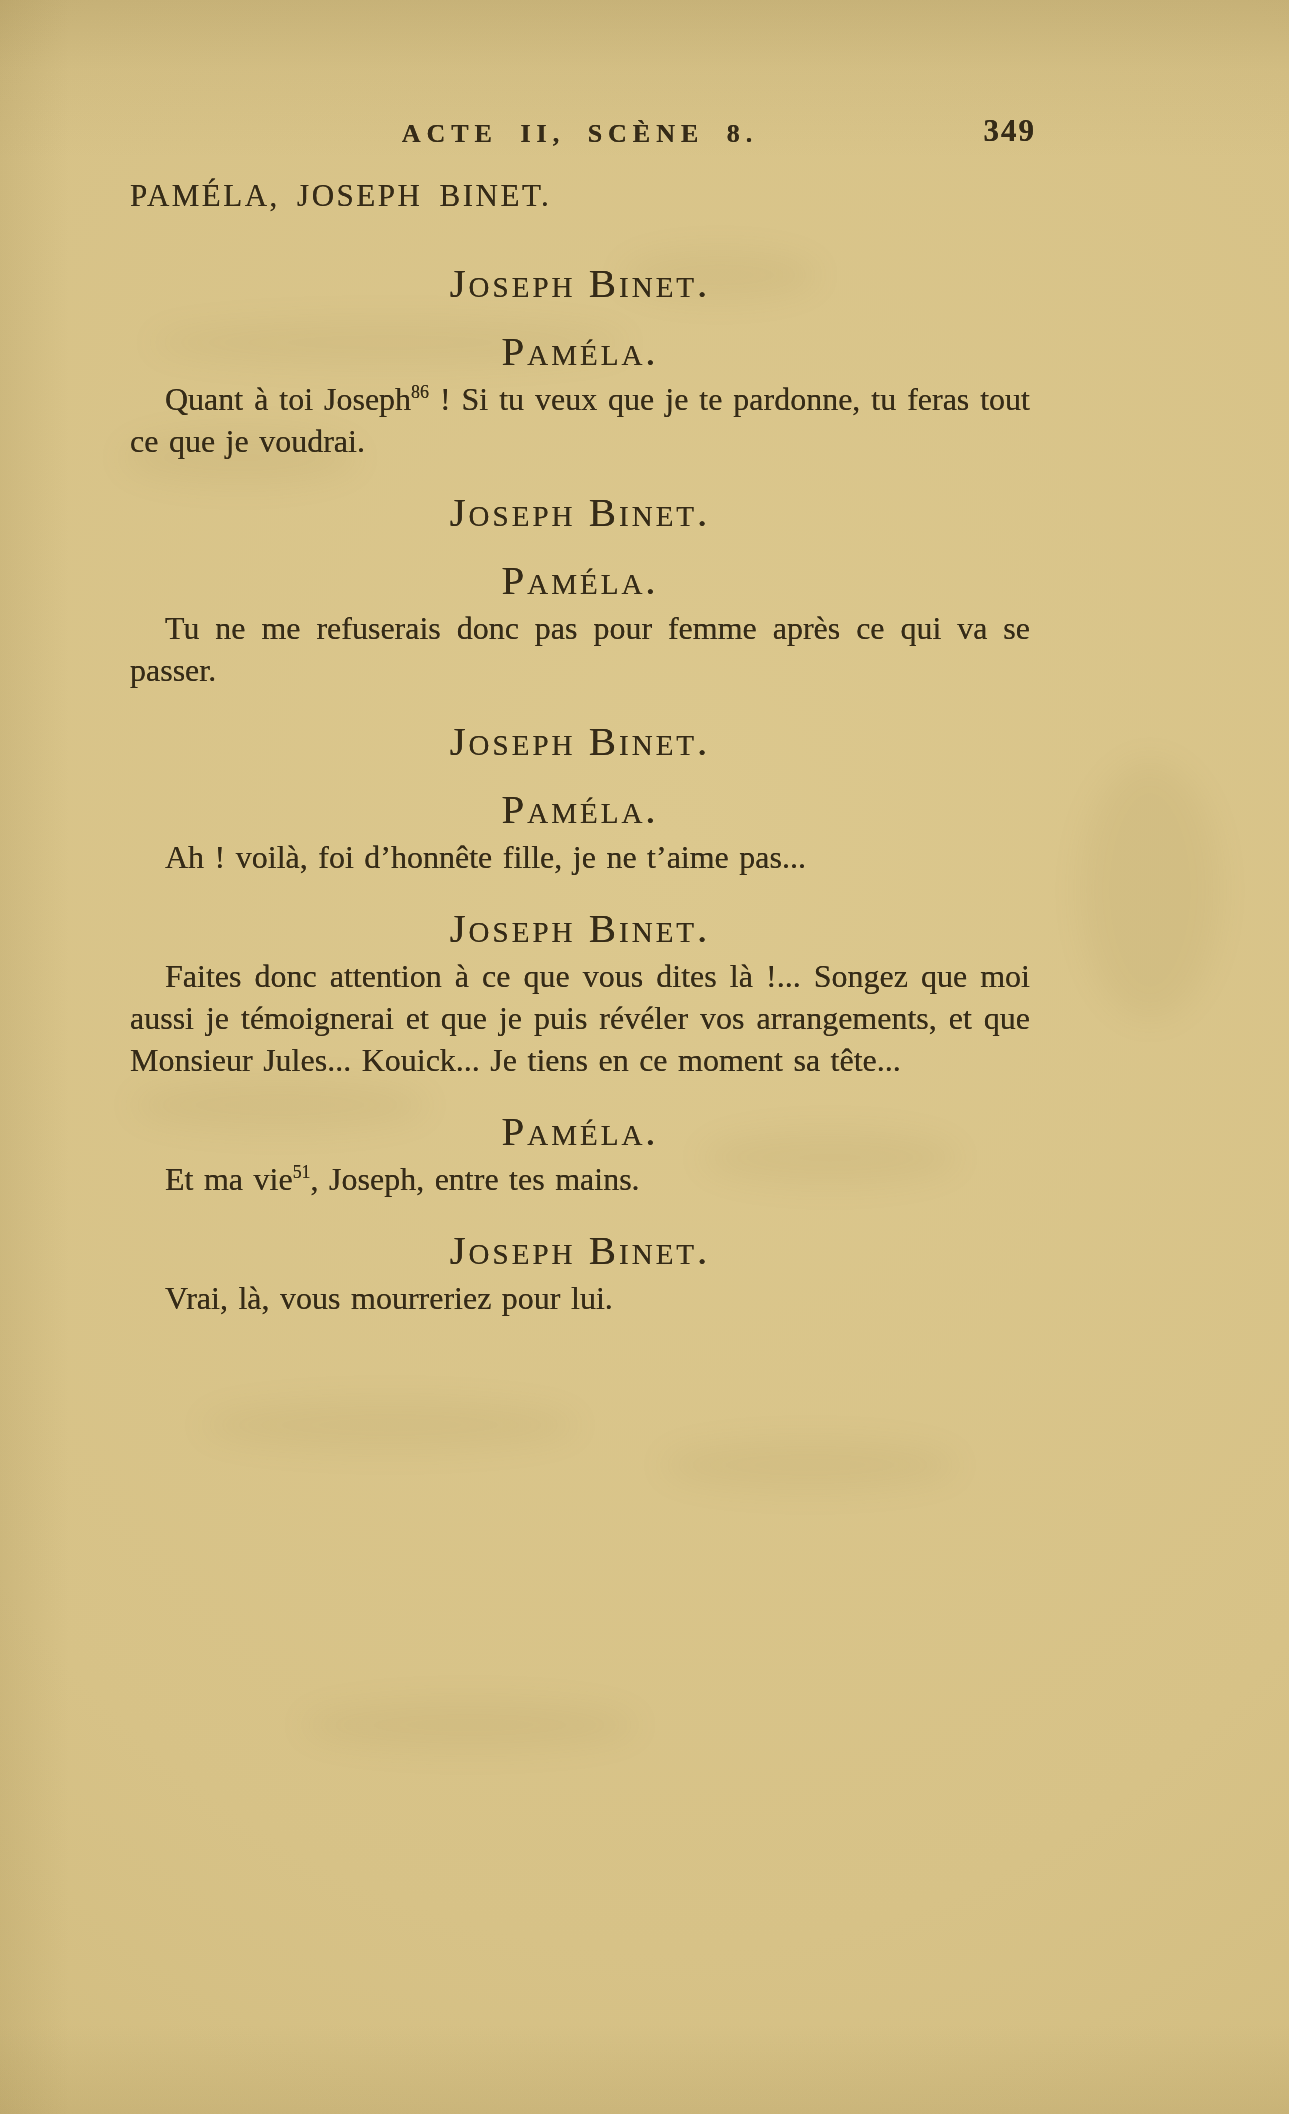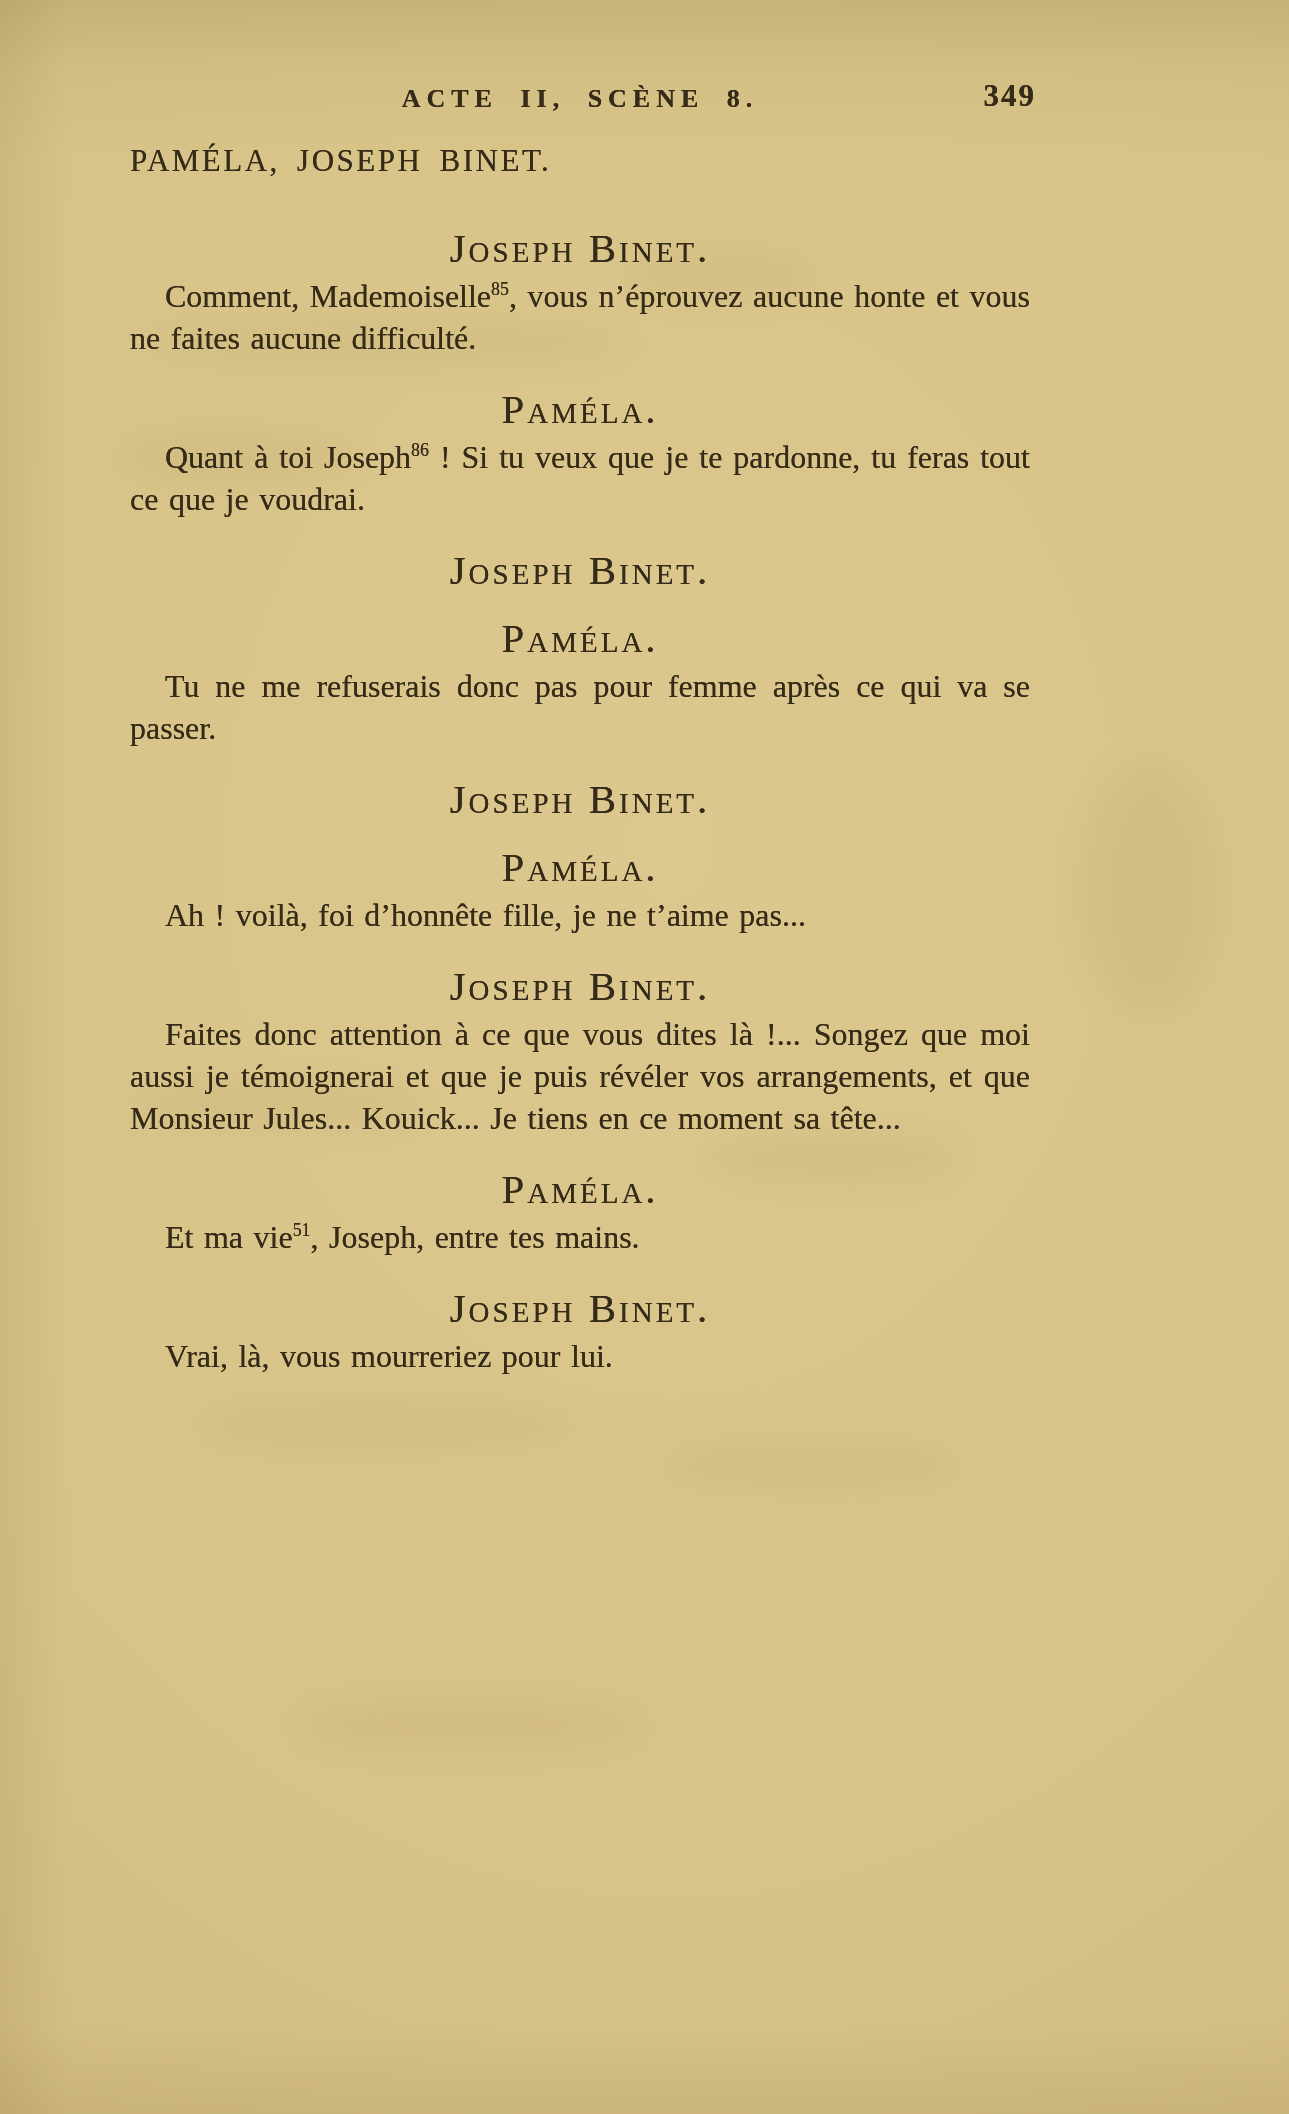--- a/index.html
+++ b/index.html
@@ -30,21 +30,21 @@
     background: rgba(128,104,44,0.5);
     filter: blur(16px);
     opacity: 0.14;
     border-radius: 50%;
     pointer-events: none;
   }
   .text-col {
     position: relative;
     margin-left: 130px;
     margin-right: 259px; 
-    padding-top: 82px;
+    padding-top: 117px;
     text-shadow: 0 0 0.6px rgba(46,36,14,0.85);
   }
   .running-header {
     position: relative;
     text-align: center;
     font-size: 26px;
     font-weight: bold;
     letter-spacing: 6px;
     word-spacing: 10px;
     line-height: 34px;
@@ -121,21 +121,20 @@
     <header class="running-header">
       <span>ACTE II, SCÈNE 8.</span>
       <span class="page-number">349</span>
     </header>
 
     <main>
       <h2 class="scene-characters">PAMÉLA, JOSEPH BINET.</h2>
       <section id="dialogue">
   <div class="speech">
     <div class="speaker">Joseph Binet.</div>
-    <p class="speech-text">Comment, Mademoiselle<sup class="fnref">85</sup>, vous n’éprouvez aucune honte et vous ne faites aucune difficulté.</p>
   </div>
 
   <div class="speech">
     <div class="speaker">Paméla.</div>
     <p class="speech-text">Quant à toi Joseph<sup class="fnref">86</sup> ! Si tu veux que je te pardonne, tu feras tout ce que je voudrai.</p>
   </div>
 
   <div class="speech">
     <div class="speaker">Joseph Binet.</div>
   </div>

